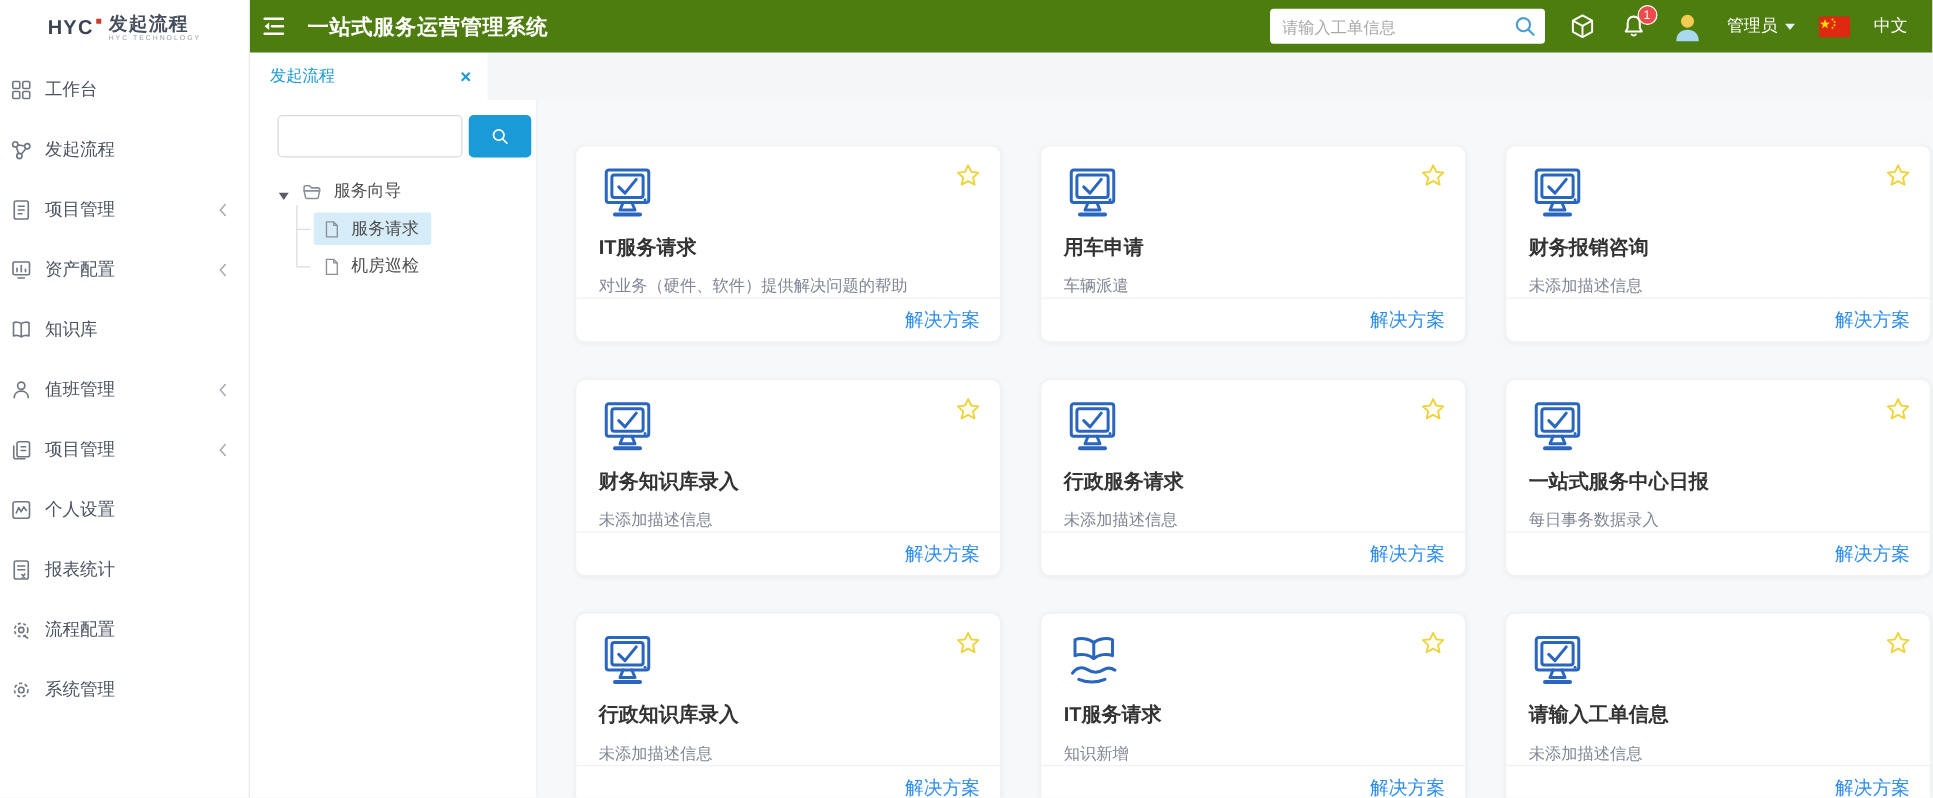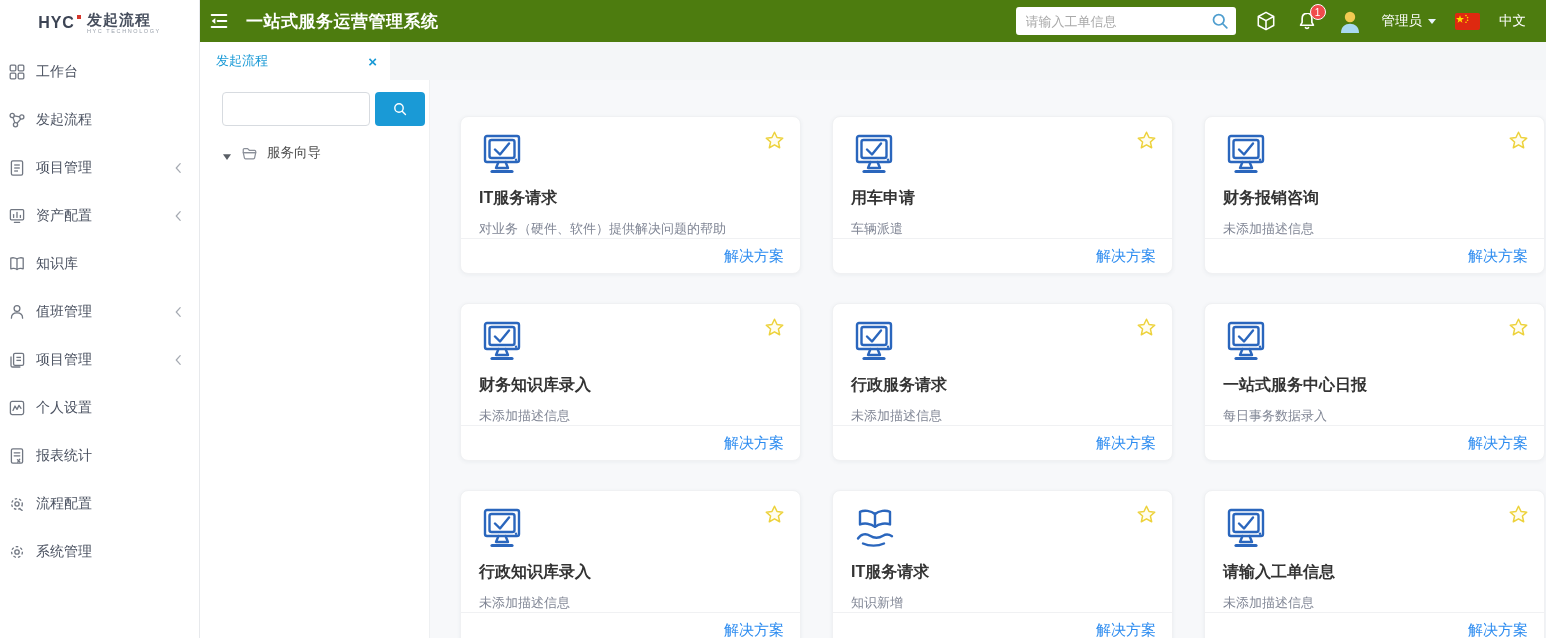--- a/index.html
+++ b/index.html
@@ -374,20 +374,38 @@
   <div class="tree">
     <div class="tree-root">
       <svg class="tree-caret">
           <use href="#s-caretdown"></use>
         </svg>
       <svg class="tree-folder">
           <use href="#s-folder"></use>
         </svg>
       <span class="tree-root-label">服务向导</span>
     </div>
+    <div class="tree-children">
+      <div class="tree-child-row">
+        <span class="tree-child selected">
+          <svg class="tree-file">
+              <use href="#s-file"></use>
+            </svg>
+          <span class="tree-child-label">服务请求</span>
+        </span>
+      </div>
+      <div class="tree-child-row">
+        <span class="tree-child">
+          <svg class="tree-file">
+              <use href="#s-file"></use>
+            </svg>
+          <span class="tree-child-label">机房巡检</span>
+        </span>
+      </div>
+    </div>
   </div>
 </div>
 
 <main class="cards">
 
   <div class="card">
     <div class="card-body">
       <svg class="card-icon">
           <use href="#s-monitor"></use>
         </svg>

